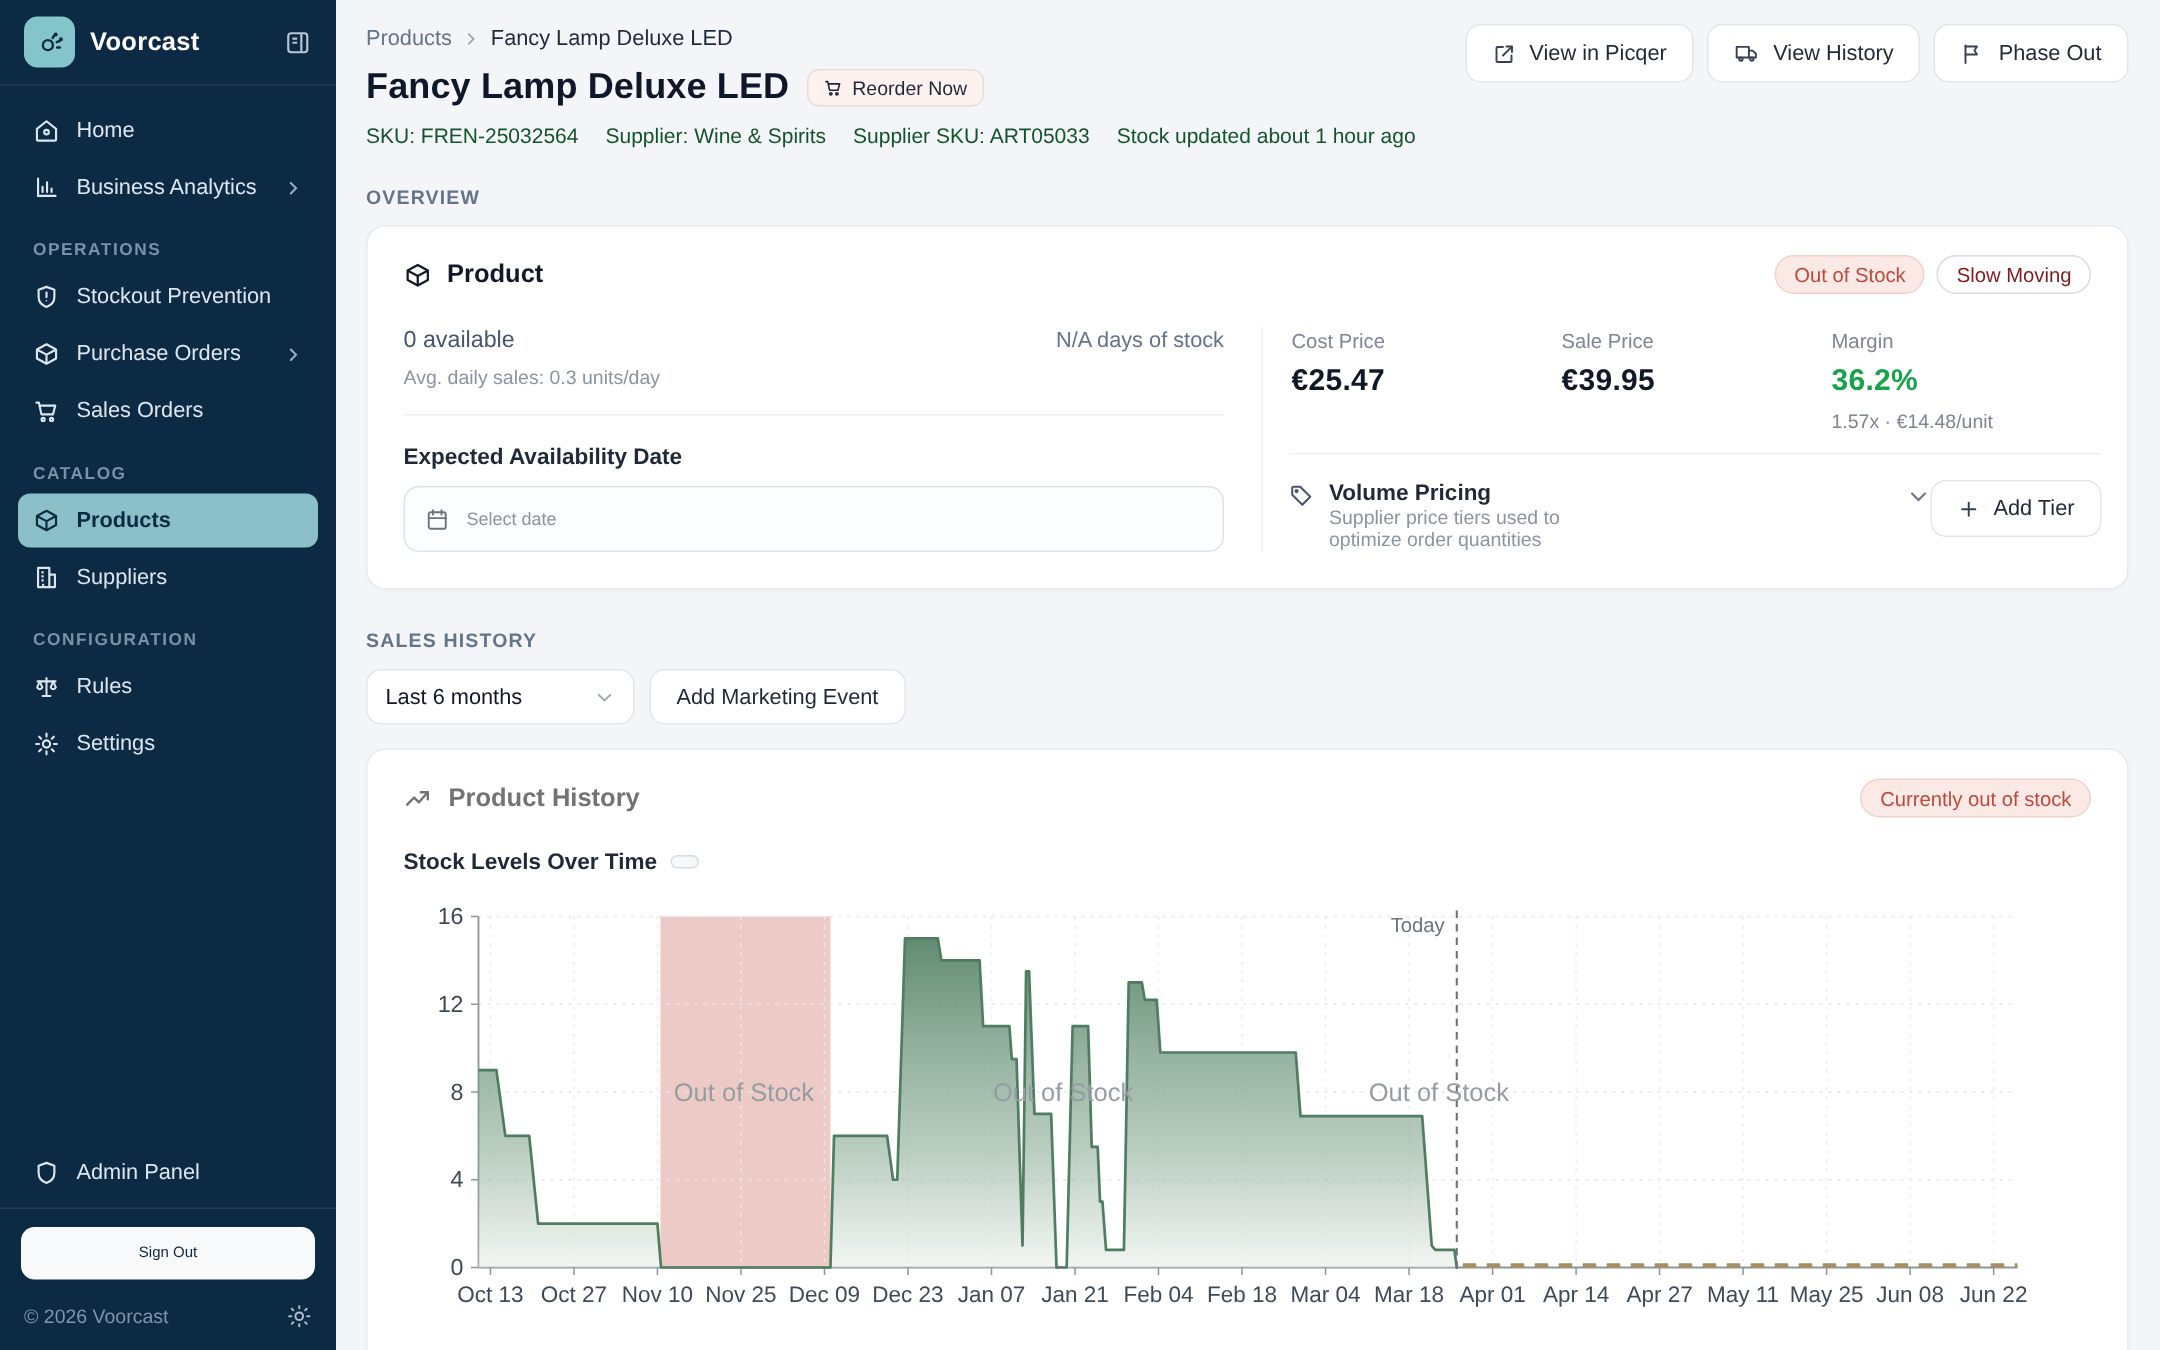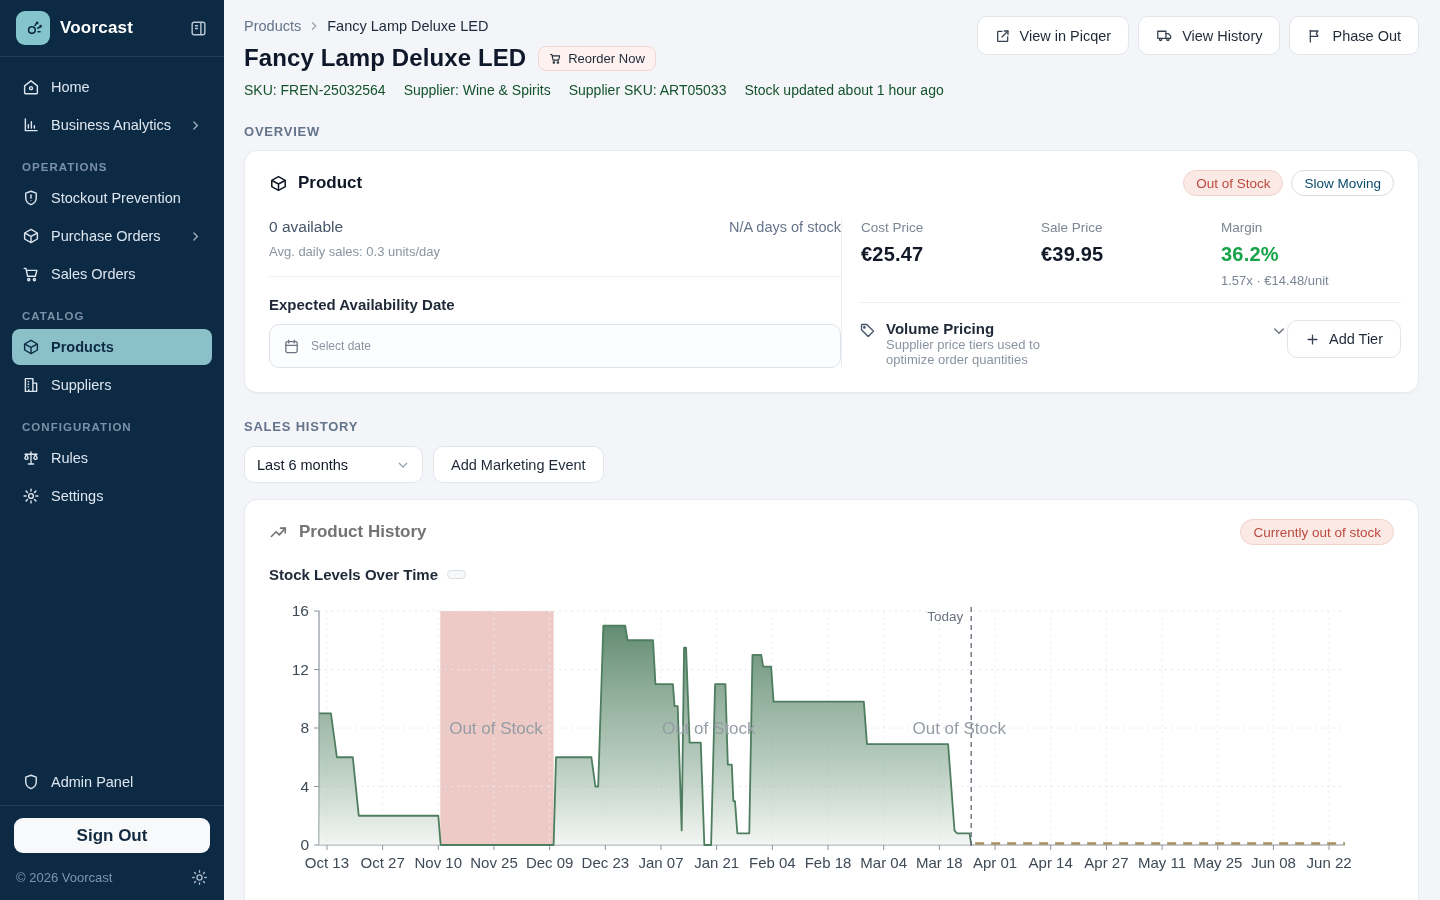--- a/index.html
+++ b/index.html
@@ -14,21 +14,21 @@
   .brand { font-size:17px; font-weight:700; color:#fff; letter-spacing:.2px; }
   .panel-btn { margin-left:auto; color:#b8c6d4; cursor:pointer; }
   .nav { padding:12px 12px 0 12px; }
   .nav-item { display:flex; align-items:center; gap:11px; padding:9px 10px; border-radius:8px; font-size:14.5px; color:#dde6ef; cursor:pointer; margin-bottom:2px; }
   .nav-item .chev { margin-left:auto; color:#9fb0c1; }
   .nav-item.active { background:#8bc0c9; color:#0d2a45; font-weight:600; }
   .sec-label { font-size:11.5px; font-weight:700; letter-spacing:.09em; color:#7b91a8; padding:16px 10px 7px 10px; }
   .side-spacer { flex:1; }
   .admin-row { display:flex; align-items:center; gap:11px; padding:10px 22px 14px 22px; font-size:14.5px; color:#dde6ef; cursor:pointer; }
   .signout-wrap { border-top:1px solid rgba(255,255,255,.09); padding:12px 14px 0 14px; }
-  .signout-btn { width:100%; height:35px; background:#f7f9fa; color:#13293f; border:none; border-radius:9px; font-size:17px; font-weight:700; font-family:inherit; cursor:pointer; }
+  .signout-btn { width:100%; height:35px; background:#f7f9fa; color:#13293f; border:none; border-radius:9px; font-size:10px; font-weight:400; font-family:inherit; cursor:pointer; }
   .side-foot { display:flex; align-items:center; justify-content:space-between; padding:16px 16px 14px 16px; font-size:13px; color:#7f95aa; }
   .sun { color:#aebccb; cursor:pointer; }
 
   
   .main { flex:1; padding:16px 21px 0 20px; overflow:hidden; }
   .head-row { display:flex; align-items:flex-start; }
   .head-left { flex:1; min-width:0; }
   .crumb { display:flex; align-items:center; gap:7px; font-size:14.5px; color:#64748b; padding-top:2px; }
   .crumb .cur { color:#1e293b; }
   .crumb .sep { color:#9aa5b1; }
@@ -42,24 +42,24 @@
 
   .sec-head { font-size:13px; font-weight:600; letter-spacing:.06em; color:#64748b; margin-top:26px; }
 
   .card { background:#fff; border:1px solid #e7eaee; border-radius:13px; box-shadow:0 1px 2px rgba(16,24,40,.03); }
   .card1 { margin-top:11px; padding:19px 24px 24px 24px; }
   .card-head { display:flex; align-items:center; }
   .card-title { display:flex; align-items:center; gap:10px; font-size:17px; font-weight:700; color:#111827; }
   .card-badges { margin-left:auto; display:flex; gap:8px; }
   .pill { height:26px; display:flex; align-items:center; padding:0 12px; border-radius:999px; font-size:13.5px; }
   .pill.danger { background:#fbe9e6; border:1px solid #f1d2cb; color:#bb4a3e; }
-  .pill.neutral { background:#fff; border:1px solid #d8dde3; color:#0c4a6e; }
+  .pill.neutral { background:#fff; border:1px solid #d8dde3; color:#7f1d1d; }
 
   .card1-body { display:flex; margin-top:22px; }
-  .col-l { width:573px; flex:none; border-right:1px solid #eceff2; }
+  .col-l { width:573px; flex:none; padding-right:25px; border-right:1px solid #eceff2; }
   .col-r { flex:1; padding-left:17px; }
   .avail-row { display:flex; justify-content:space-between; align-items:baseline; }
   .avail { font-size:15.5px; color:#46566a; }
   .days-stock { font-size:14.5px; color:#64748b; }
   .avg-sales { font-size:13px; color:#8a94a1; margin-top:8px; }
   .hr { border:none; border-top:1px solid #eceff2; margin:17px 0 0 0; }
   .exp-label { font-size:15px; font-weight:700; color:#1f2937; margin-top:19px; }
   .date-input { margin-top:11px; height:44px; display:flex; align-items:center; gap:11px; padding:0 13px; border:1px solid #dde3ea; border-radius:10px; background:#fcfdfe; color:#8a94a1; font-size:12px; cursor:text; }
   .stats-row { display:flex; padding:2px 0 0 2px; }
   .stat { width:180px; }

